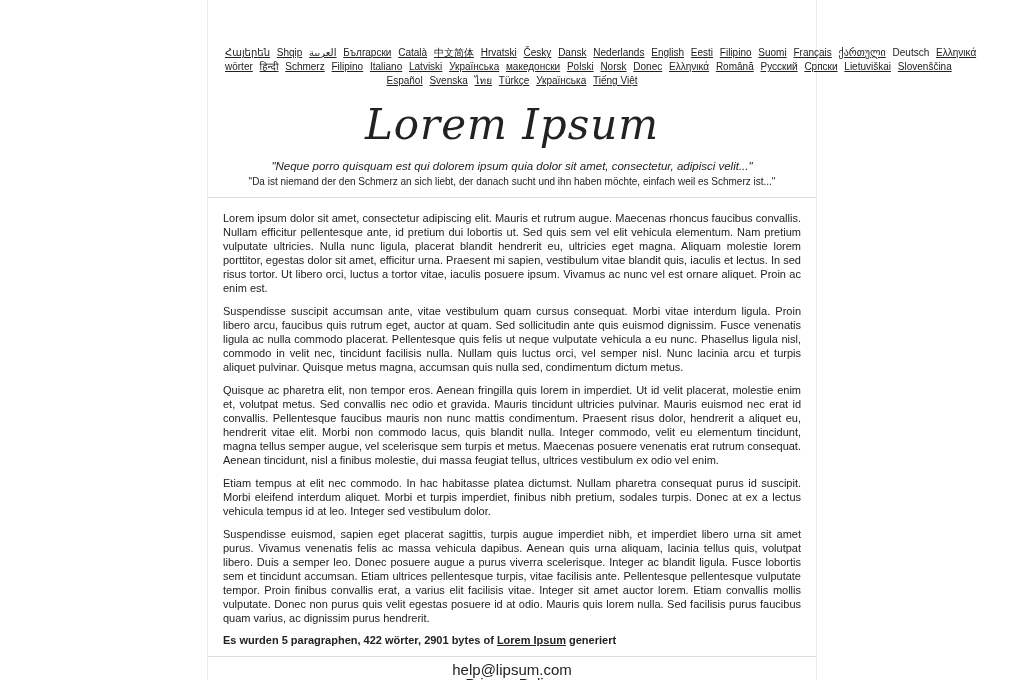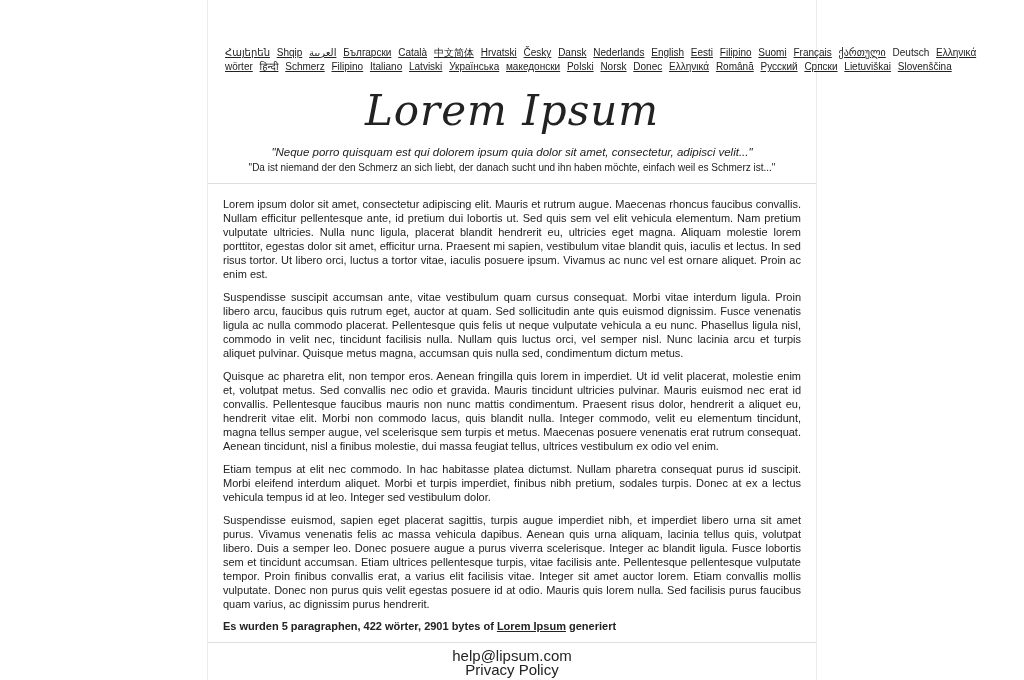--- a/index.html
+++ b/index.html
@@ -143,20 +143,28 @@
       <a>Polski</a>
       <a>Norsk</a>
       <a>Donec</a>
       <a>Ελληνικά</a>
       <a>Română</a>
       <a>Русский</a>
       <a>Српски</a>
       <a>Lietuviškai</a>
       <a>Slovenščina</a>
     </div>
+    <div class="lang-row">
+      <a>Español</a>
+      <a>Svenska</a>
+      <a>ไทย</a>
+      <a>Türkçe</a>
+      <a>Українська</a>
+      <a>Tiếng Việt</a>
+    </div>
   </div>
 
   <h1 class="title">Lorem Ipsum</h1>
   <div class="pad">
     <div class="quote-latin">"Neque porro quisquam est qui dolorem ipsum quia dolor sit amet, consectetur, adipisci velit..."</div>
     <div class="quote-translation">"Da ist niemand der den Schmerz an sich liebt, der danach sucht und ihn haben möchte, einfach weil es Schmerz ist..."</div>
   </div>
 
   <hr class="divider">
 

